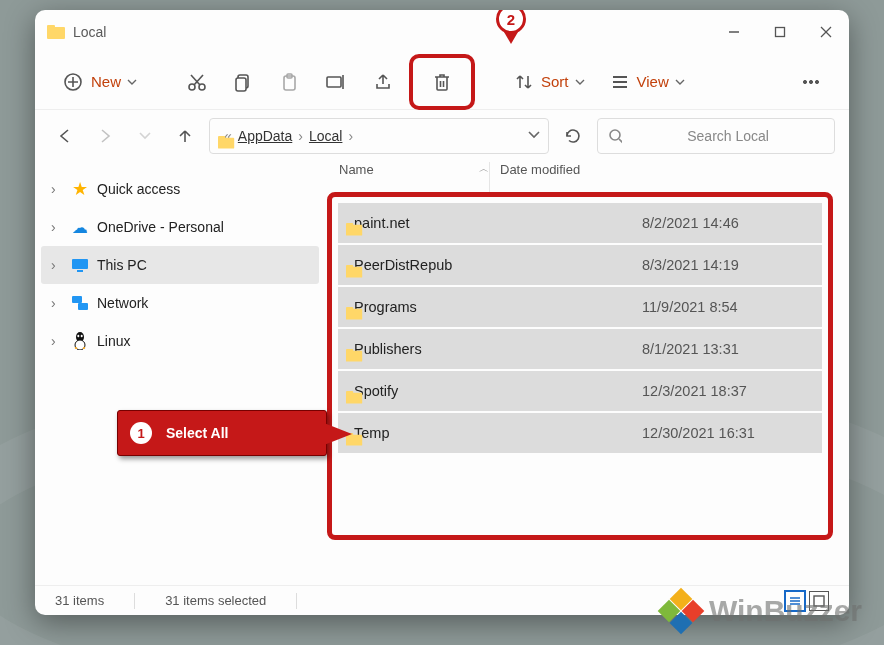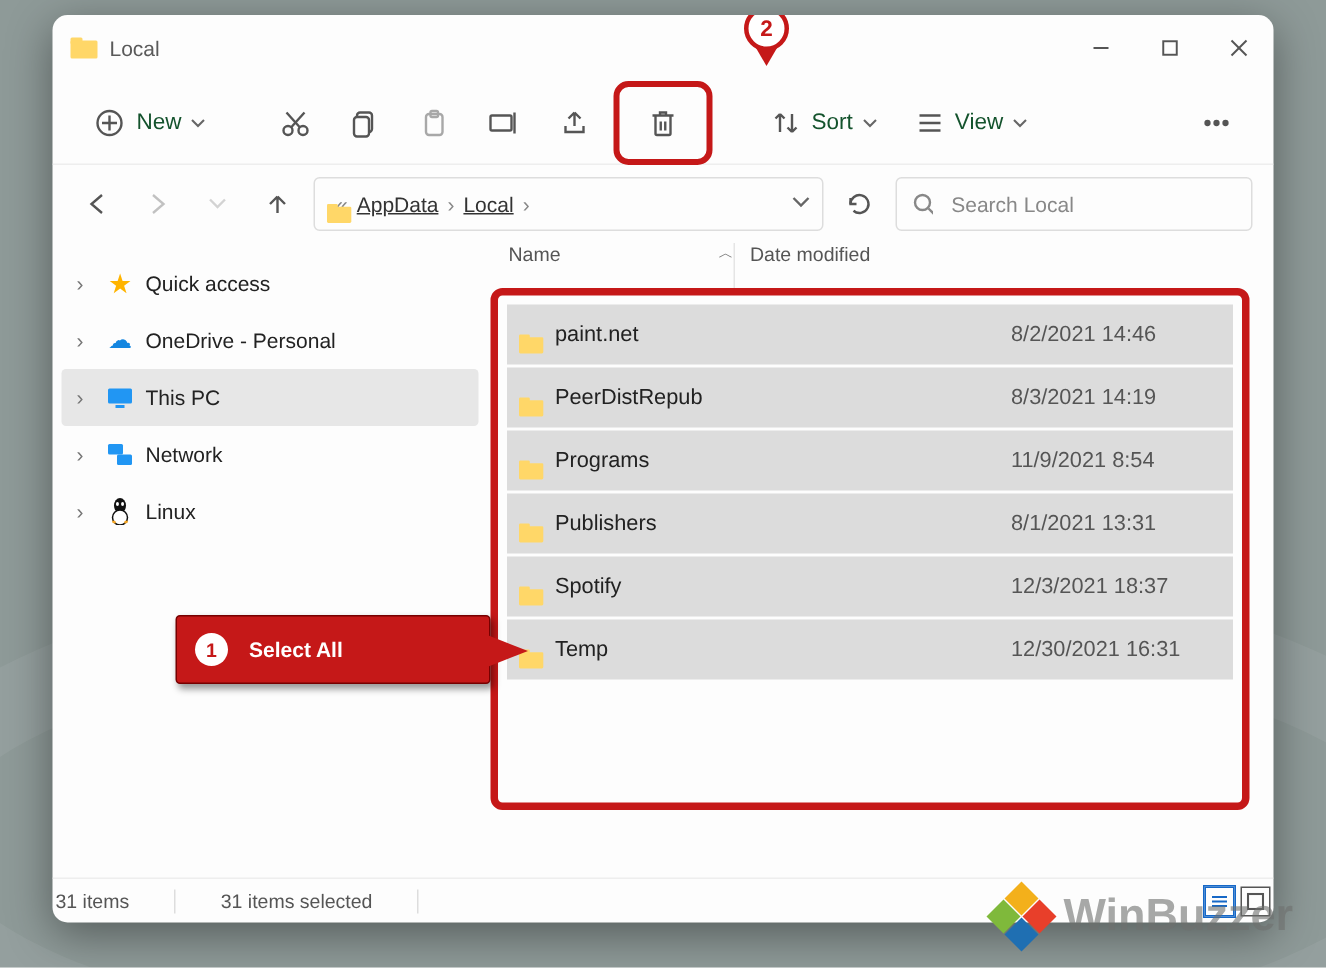--- a/index.html
+++ b/index.html
@@ -48,21 +48,21 @@
     border-bottom: 1px solid #eee;
   }
   .tbtn {
     height: 40px;
     display:flex; align-items:center; justify-content:center;
     padding: 0 10px;
     border-radius: 4px;
     color:#444;
   }
   .tbtn svg { stroke:#555; }
-  .tbtn .lbl { margin-left:8px; font-size:15px; color:#14532d; }
+  .tbtn .lbl { margin-left:8px; font-size:15px; color:#c2410c; }
   .chev { margin-left:6px; }
   .sep { width:18px; }
   .delete-box {
     border: 4px solid #c51818;
     border-radius: 10px;
     width: 66px; height: 56px;
     display:flex; align-items:center; justify-content:center;
     position: relative;
   }
 
@@ -91,21 +91,21 @@
   .search {
     flex:1;
     height:36px;
     border:1px solid #ddd;
     border-radius:4px;
     display:flex; align-items:center;
     padding:0 10px;
     color:#888;
     gap:10px;
   }
-  .search input { border:none; outline:none; font-size:14px; width:100%; color:#555; background:transparent; }
+  .search input { border:none; outline:none; font-size:14px; width:100%; color:#555; background:transparent;text-align:center; }
   .search input::placeholder { color:#888; }
 
   .body { display:flex; height: calc(100% - 44px - 56px - 52px - 30px); }
   .tree {
     width: 290px;
     padding: 8px 6px;
   }
   .treeitem {
     height: 38px;
     display:flex; align-items:center;
@@ -147,32 +147,32 @@
     border:5px solid #c51818;
     border-radius:8px;
     padding:6px 6px;
   }
   .row {
     height:40px;
     background:#dcdcdc;
     margin-bottom:2px;
     display:flex; align-items:center;
     padding-left:8px;
-    gap:24px;
+    gap:8px;
     font-size:14.5px;
   }
   .row .folder-glyph { transform:scale(0.9); }
   .row .rname { flex:0 0 280px; color:#222; }
   .row .rdate { color:#555; }
 
   .status {
     height:30px;
     border-top:1px solid #eee;
     display:flex; align-items:center;
-    padding:0 2px;
+    padding:0 20px;
     font-size:13px;
     color:#555;
     gap:30px;
   }
   .status .divider { width:1px; height:16px; background:#ddd; }
   .viewsw { margin-left:auto; display:flex; gap:4px; align-items:center; }
   .viewsw .vbtn { width:20px; height:20px; border:1px solid #555; display:flex; align-items:center; justify-content:center; }
   .viewsw .vbtn.active { border:1px solid #1668c7; outline:1px solid #1668c7; }
 
   

